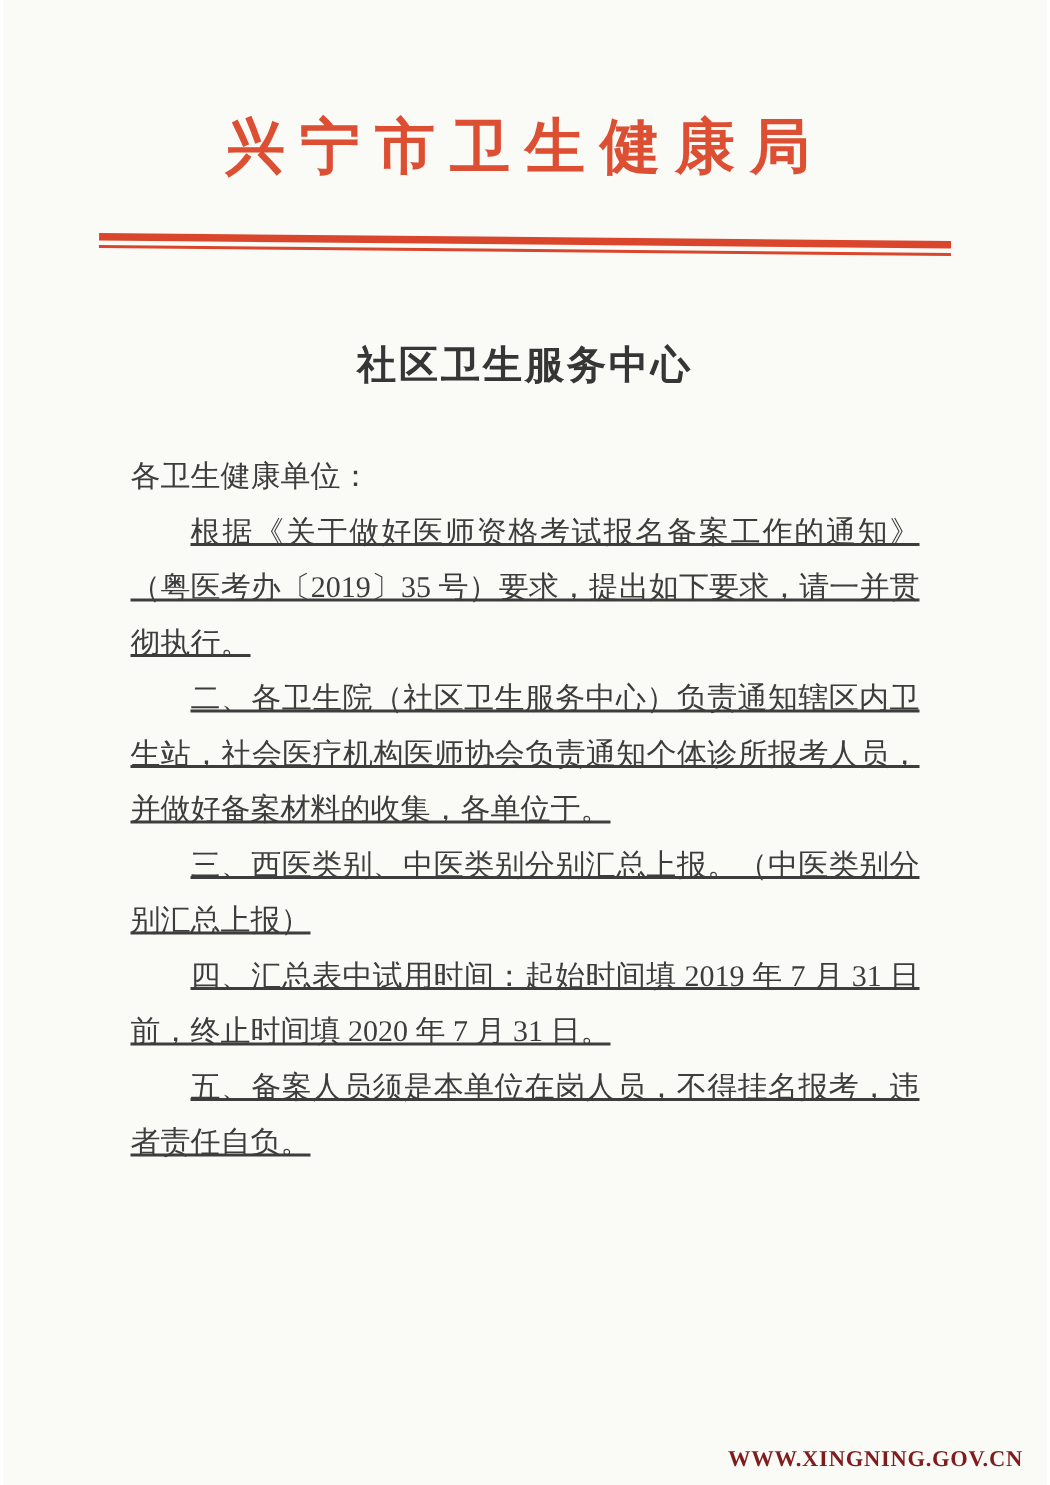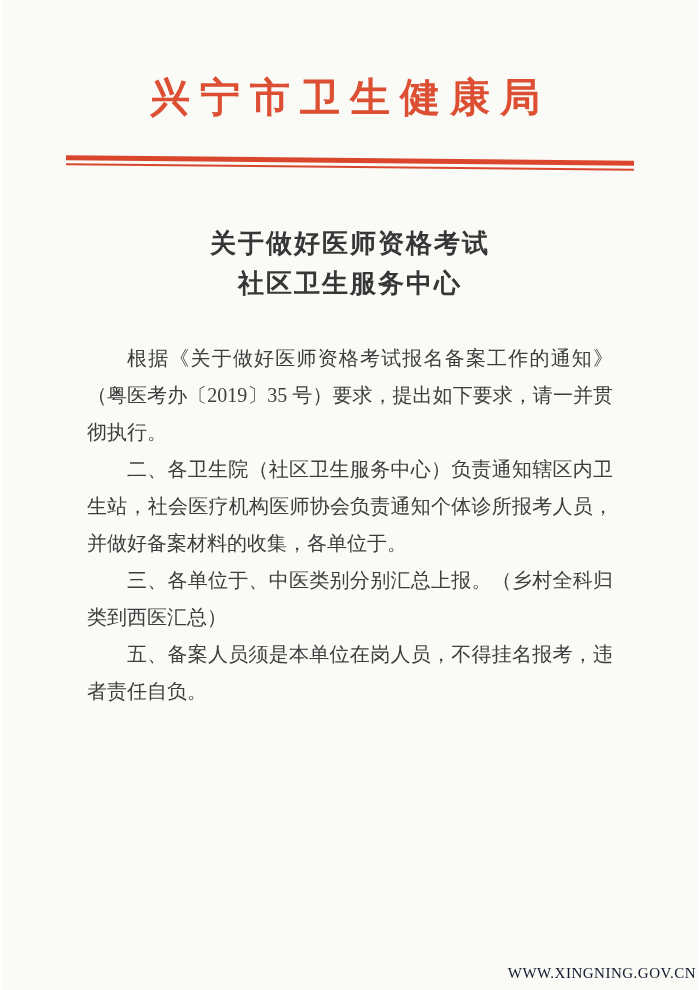--- a/index.html
+++ b/index.html
@@ -38,51 +38,52 @@
     letter-spacing: 2px;
     color: #363636;
   }
   .doc-body {
     margin: 36px 85px 0 85px;
     font-size: 20px;
     line-height: 37px;
     text-align: justify;
   }
   .doc-body p { margin: 0; }
-  .doc-body p.para { text-indent: 2em; }
+  .doc-body p.para { text-indent: 2em; text-decoration: underline; }
   .site-footer {
     position: absolute;
-    right: 2px;
+    right: 16px;
     bottom: 8px;
     font-size: 15px;
-    font-weight: normal;
+    font-weight: bold;
     letter-spacing: 0.5px;
-    color: #0f172a;
+    color: #7f1d1d;
     white-space: nowrap;
   }
 </style>
 </head>
 <body>
 
 <div class="page">
 
   <div class="letterhead">兴宁市卫生健康局</div>
 
   <div class="redline">
     <div class="thick"></div>
     <div class="thin"></div>
   </div>
 
   <div class="doc-title">
-    <div>关于做好医师资格考试</div>
     <div>社区卫生服务中心</div>
   </div>
 
   <div class="doc-body">
+    <p class="salutation">各卫生健康单位：</p>
     <p class="para">根据《关于做好医师资格考试报名备案工作的通知》（粤医考办〔2019〕35 号）要求，提出如下要求，请一并贯彻执行。</p>
     <p class="para">二、各卫生院（社区卫生服务中心）负责通知辖区内卫生站，社会医疗机构医师协会负责通知个体诊所报考人员，并做好备案材料的收集，各单位于。</p>
-    <p class="para">三、各单位于、中医类别分别汇总上报。（乡村全科归类到西医汇总）</p>
+    <p class="para">三、西医类别、中医类别分别汇总上报。（中医类别分别汇总上报）</p>
+    <p class="para">四、汇总表中试用时间：起始时间填 2019 年 7 月 31 日前，终止时间填 2020 年 7 月 31 日。</p>
     <p class="para">五、备案人员须是本单位在岗人员，不得挂名报考，违者责任自负。</p>
   </div>
 
   <div class="site-footer">WWW.XINGNING.GOV.CN</div>
 
 </div>
 
 </body></html>

